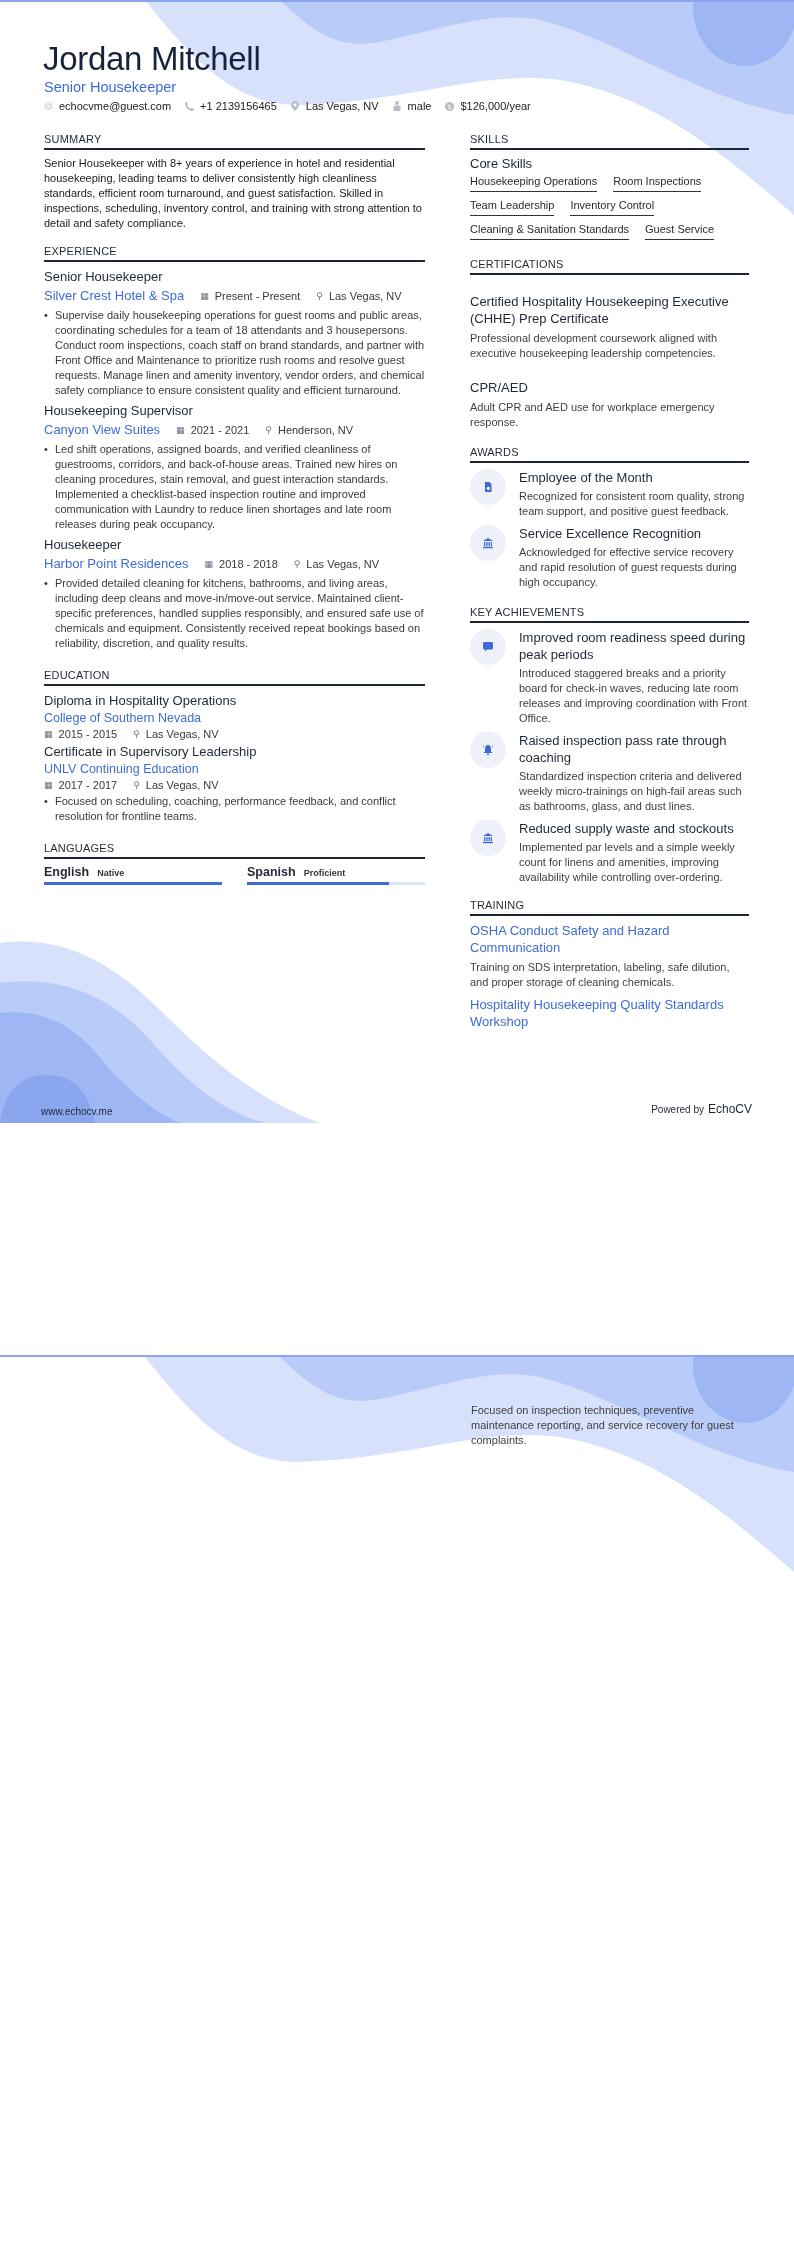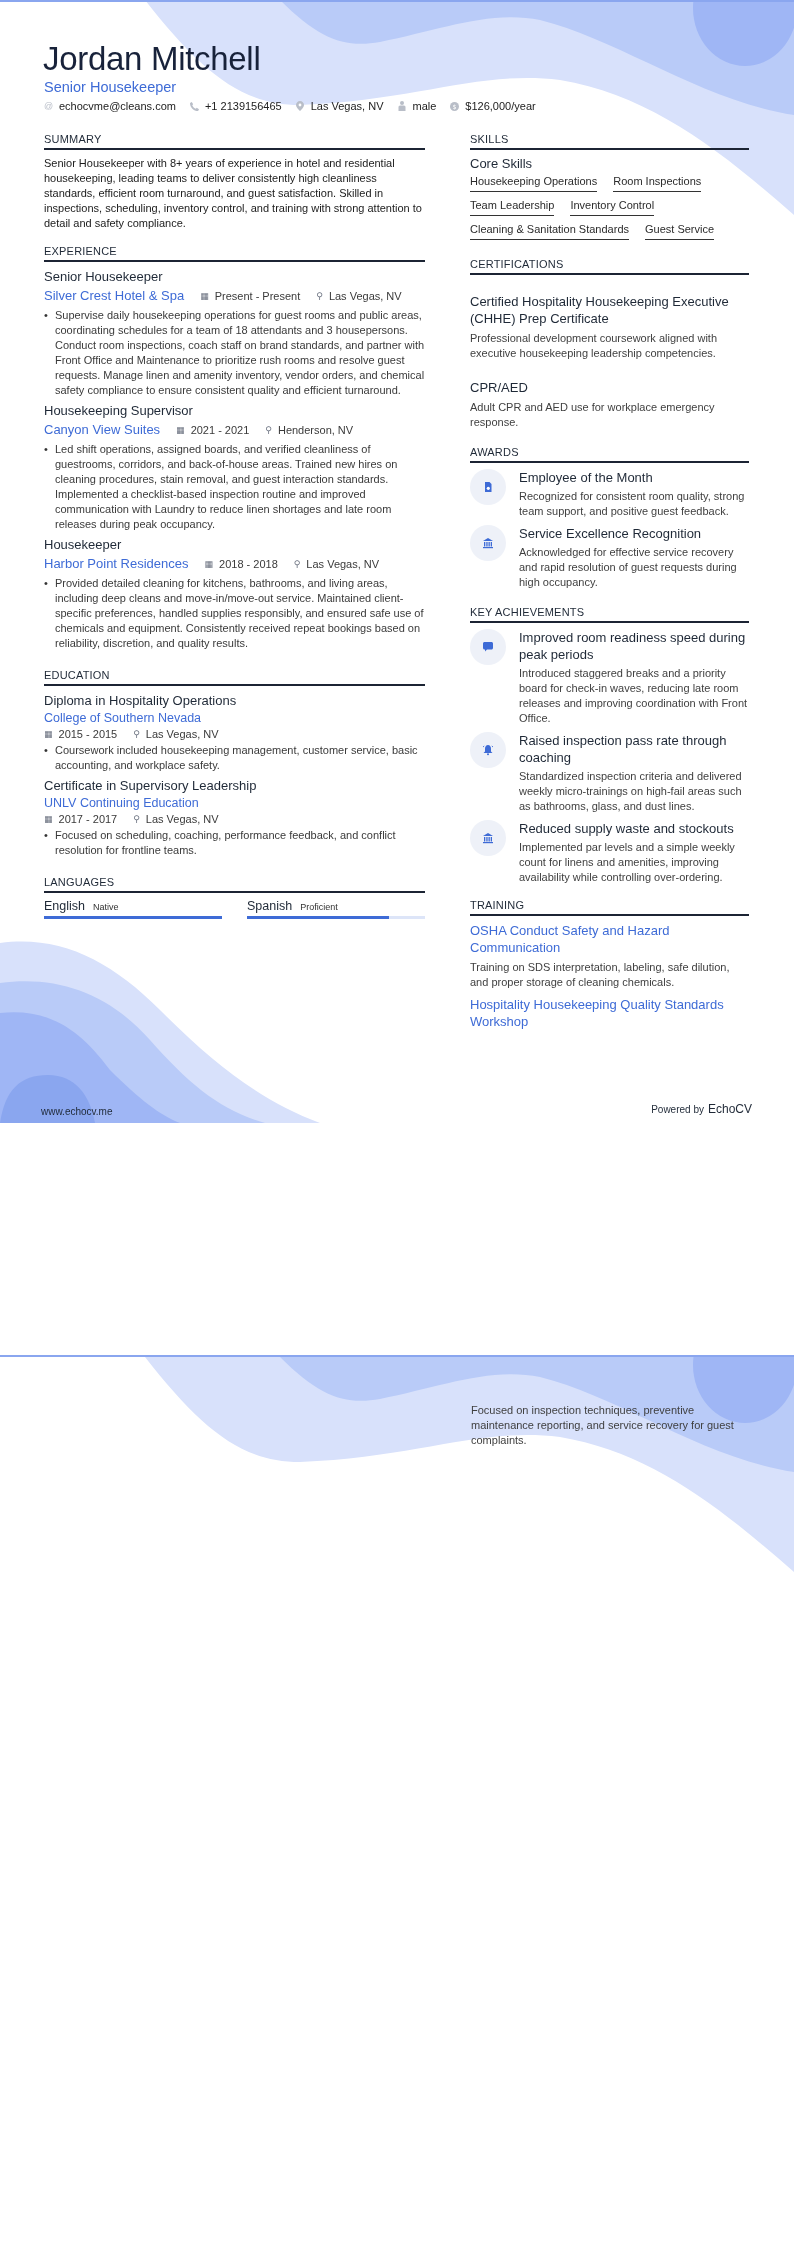--- a/index.html
+++ b/index.html
@@ -34,21 +34,21 @@
   .meta-ic { font-size: 9px; color: #6b7280; }
 
   .bullets { list-style: none; }
   .bullets li { position: relative; padding-left: 11px; font-size: 11px; line-height: 15px; color: #3a3a3a; margin-bottom: 4px; }
   .bullets li::before { content: "•"; position: absolute; left: 0; top: 0; color: #333; }
 
   .edu-degree { font-size: 13px; color: #1f2937; line-height: 18px; margin-top: 2px; }
   .edu-school { font-size: 12.5px; color: #3e6bd6; line-height: 16px; }
   .edu-meta { display: flex; gap: 16px; font-size: 11px; color: #3a3a3a; margin: 2px 0 3px; align-items: center; }
 
-  .langs { display: flex; gap: 25px; }
+  .langs { display: flex; gap: 25px; font-weight: bold; }
   .lang { width: 184px; }
   .lang-top { display: flex; align-items: baseline; gap: 8px; }
   .lang-name { font-size: 12.5px; color: #1f2937; }
   .lang-level { font-size: 9px; color: #333; }
   .lang-bar { height: 3px; background: #dde5f8; margin-top: 3px; position: relative; }
   .lang-fill { height: 3px; background: #3e6bd6; }
 
   .skills-sub { font-size: 13px; color: #1f2937; margin-bottom: 4px; }
   .tags { display: flex; flex-wrap: wrap; column-gap: 16px; row-gap: 7px; }
   .tag { font-size: 11px; color: #2b2b2b; border-bottom: 1px solid #333; padding-bottom: 4px; }
@@ -89,21 +89,21 @@
     <path d="M0,1123 C5,1090 20,1075 48,1075 C75,1075 90,1095 95,1123 Z" fill="#8aa6ef"></path>
   </svg>
 
   <div class="content">
     <div class="name">Jordan Mitchell</div>
     <div class="title">Senior Housekeeper</div>
 
     <div class="contacts">
       <div class="contact">
         <span class="ic">@</span>
-        <span>echocvme@cleans.com</span>
+        <span>echocvme@guest.com</span>
       </div>
       <div class="contact">
         <span class="ic">
           <svg width="9" height="9" viewBox="0 0 10 10">
               <path d="M2,0 L3.5,2.5 L2.5,3.5 C3,5 5,7 6.5,7.5 L7.5,6.5 L10,8 L9,10 C4,10 0,6 0,1 Z" fill="#b9bec8"></path>
             </svg>
         </span>
         <span>+1 2139156465</span>
       </div>
       <div class="contact">
@@ -208,23 +208,20 @@
           <div class="edu-meta">
             <span class="meta-item">
                 <span class="meta-ic">▦</span>
                 <span>2015 - 2015</span>
               </span>
             <span class="meta-item">
                 <span class="meta-ic">⚲</span>
                 <span>Las Vegas, NV</span>
               </span>
           </div>
-          <ul class="bullets">
-              <li>Coursework included housekeeping management, customer service, basic accounting, and workplace safety.</li>
-            </ul>
         </div>
 
         <div>
           <div class="edu-degree">Certificate in Supervisory Leadership</div>
           <div class="edu-school">UNLV Continuing Education</div>
           <div class="edu-meta">
             <span class="meta-item">
                 <span class="meta-ic">▦</span>
                 <span>2017 - 2017</span>
               </span>

